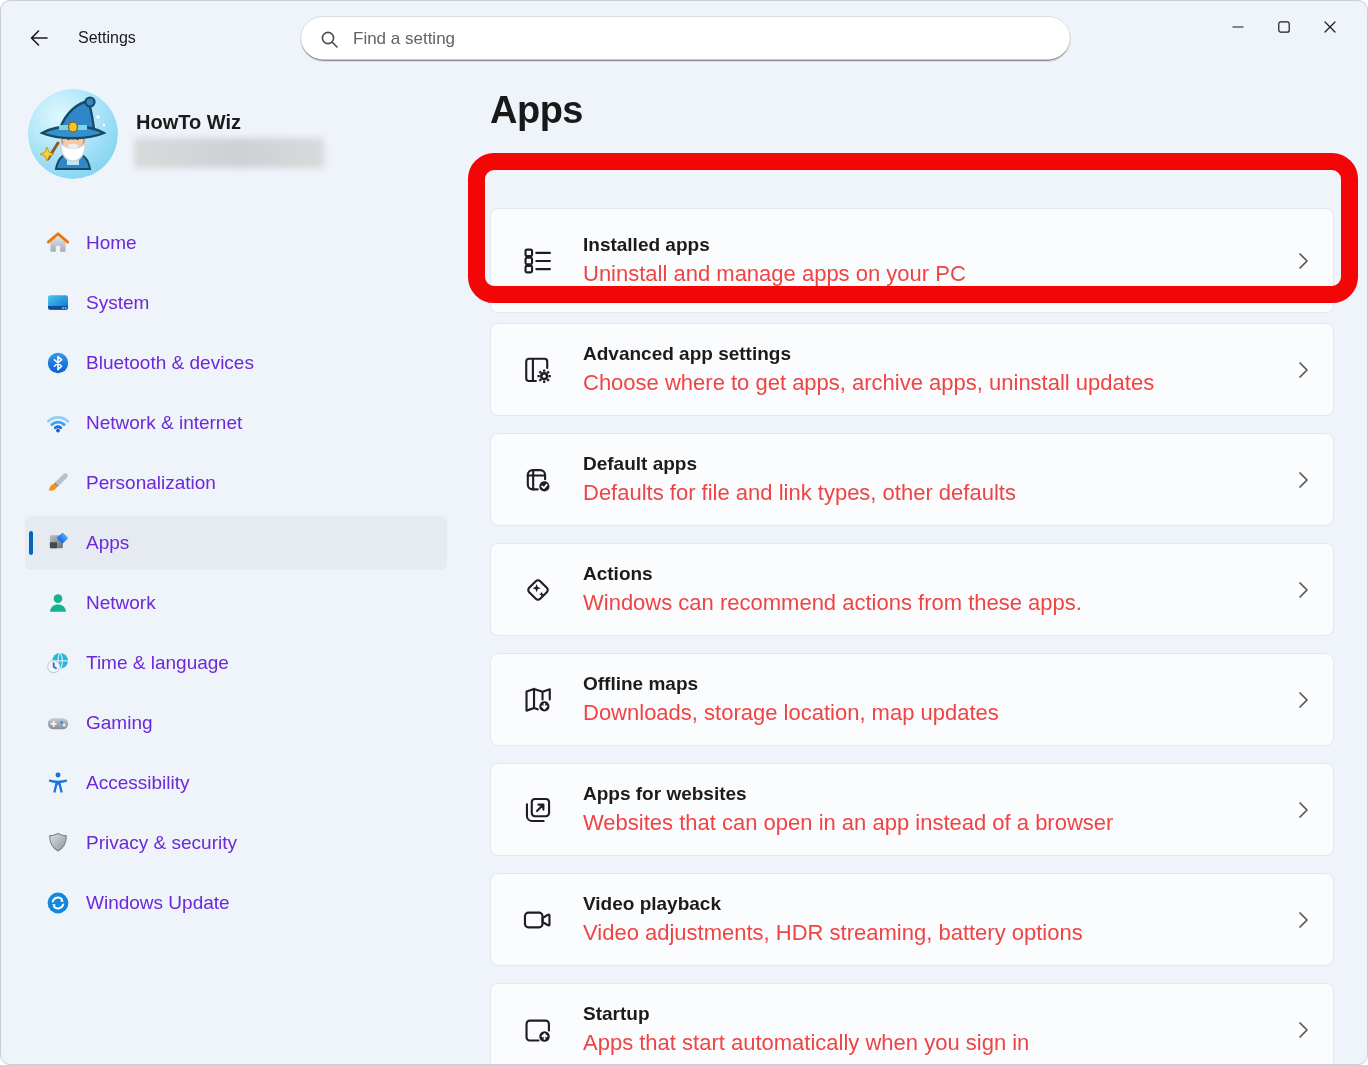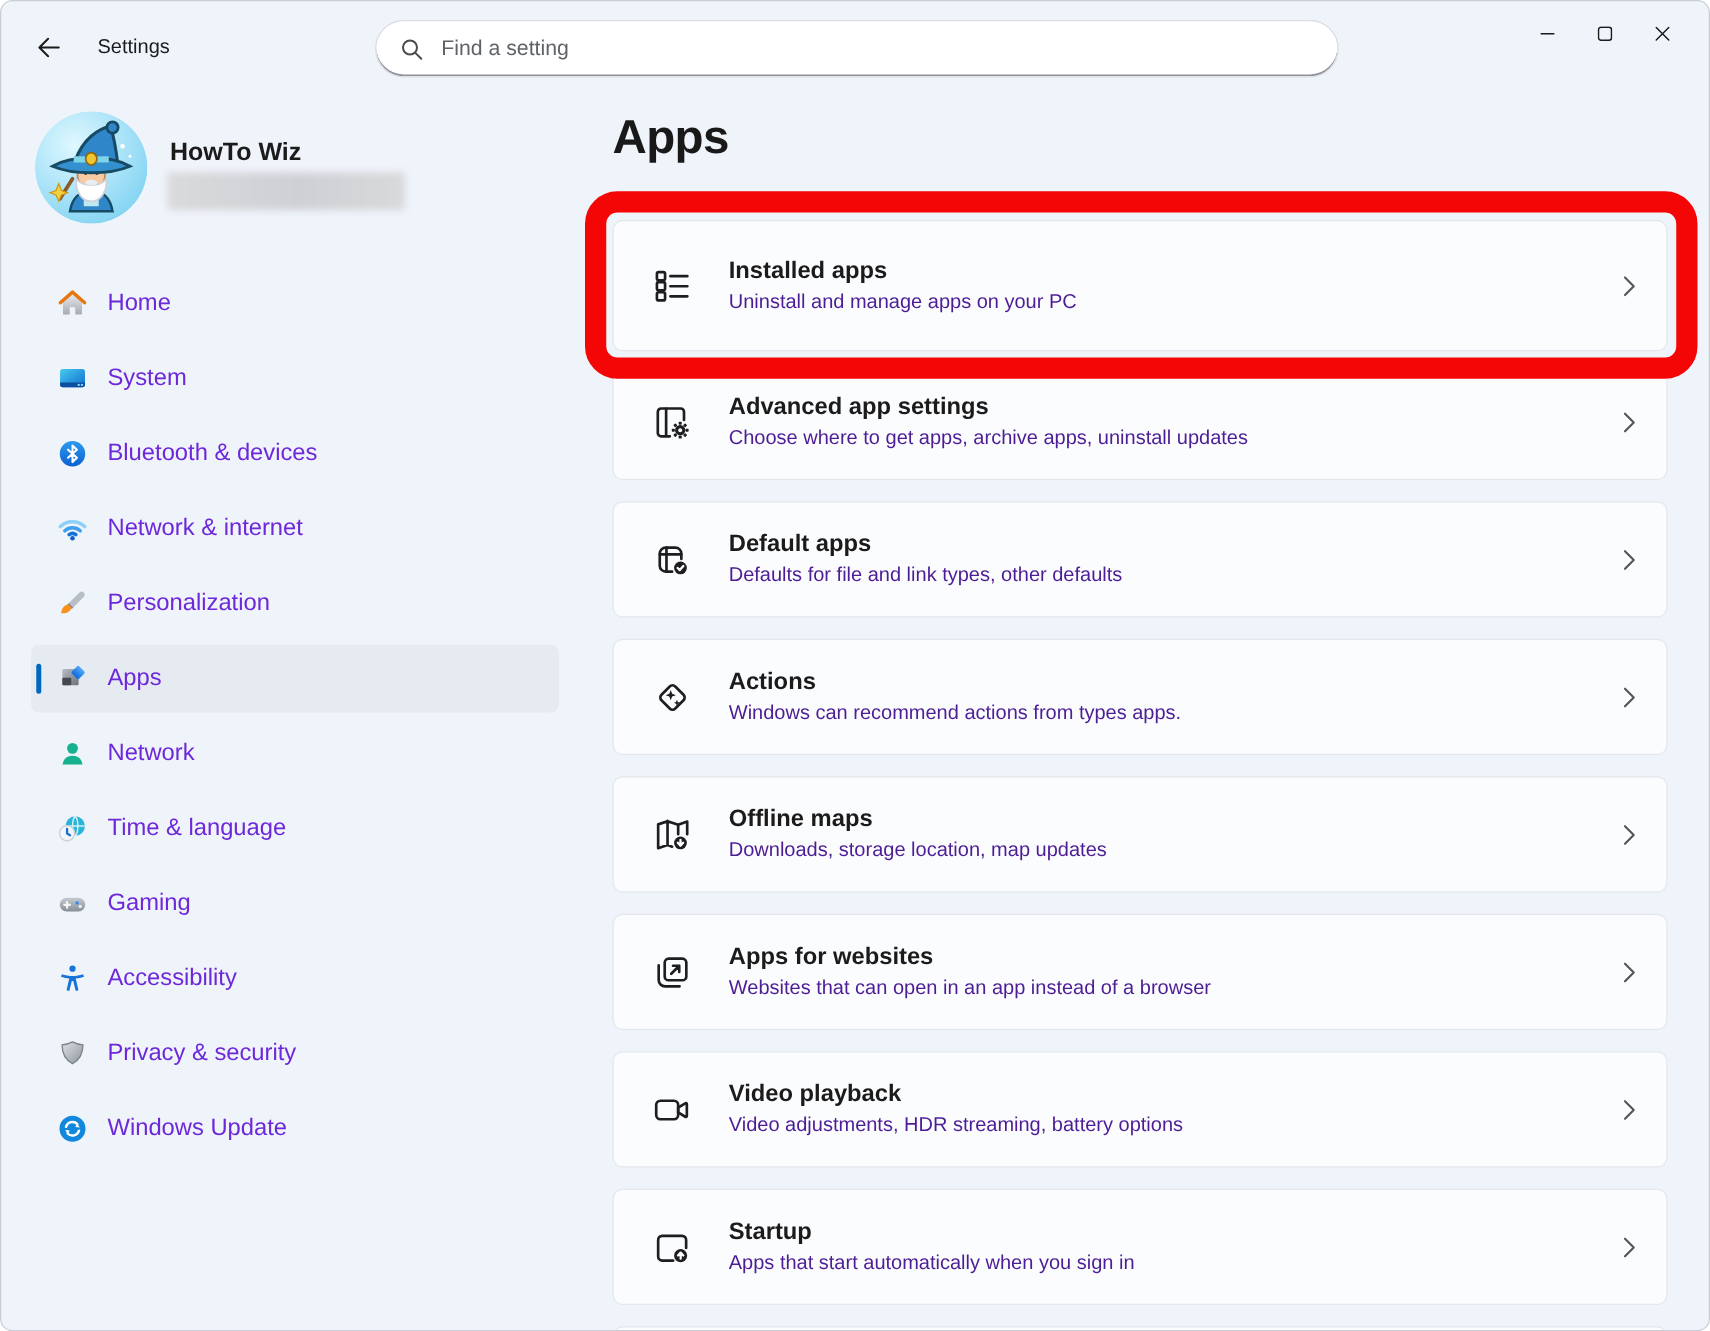--- a/index.html
+++ b/index.html
@@ -101,25 +101,25 @@
   .card {
     position: relative;
     height: 93px; margin-bottom: 17px;
     background: #fbfcfe;
     border: 1px solid #e4e7ec;
     border-radius: 8px;
     display: flex; align-items: center;
     padding: 0 56px 0 30px;
     gap: 28px; cursor: pointer;
   }
-  .card.tall { height: 105px; margin-bottom: 10px; }
+  .card.tall { height: 105px; margin-bottom: 10px; margin-top: 32px; }
   .card-icon { width: 34px; height: 34px; flex: 0 0 auto; }
   .card-text { display: flex; flex-direction: column; gap: 5px; }
   .card-title { font-size: 19px; font-weight: 600; color: #1b1b1b; }
-  .card-subtitle { font-size: 16px; color: #4c1d95; }
+  .card-subtitle { font-size: 22px; color: #ef4444; }
   .card-chevron { position: absolute; right: 24px; top: 50%; transform: translateY(-50%); }
   .card.partial { height: 93px; margin-bottom: 0; }
 
   
   .annotation-rect {
     position: absolute; left: 467px; top: 152px;
     width: 890px; height: 150px;
     border: 17px solid #f40606;
     border-radius: 26px;
     pointer-events: none;
@@ -434,21 +434,21 @@
     </div>
 
     <div class="card">
       <svg class="card-icon" viewBox="0 0 24 24" fill="none" stroke="#1e1e20" stroke-width="1.5" stroke-linecap="round" stroke-linejoin="round">
         <rect x="6.5" y="6.5" width="11" height="11" rx="2.2" transform="rotate(45 12 12)"></rect>
         <path d="M11 7.8l.8 2.1 2.1.8-2.1.8-.8 2.1-.8-2.1-2.1-.8 2.1-.8z" fill="#1e1e20" stroke="none"></path>
         <path d="M14.5 13.3l.5 1.2 1.2.5-1.2.5-.5 1.2-.5-1.2-1.2-.5 1.2-.5z" fill="#1e1e20" stroke="none"></path>
       </svg>
       <div class="card-text">
         <span class="card-title">Actions</span>
-        <span class="card-subtitle">Windows can recommend actions from types apps.</span>
+        <span class="card-subtitle">Windows can recommend actions from these apps.</span>
       </div>
       <svg class="card-chevron" width="12" height="20" viewBox="0 0 12 20">
         <path d="M3 3l7 7-7 7" stroke="#565656" stroke-width="1.7" fill="none" stroke-linecap="round" stroke-linejoin="round"></path>
       </svg>
     </div>
 
     <div class="card">
       <svg class="card-icon" viewBox="0 0 24 24" fill="none" stroke="#1e1e20" stroke-width="1.5" stroke-linecap="round" stroke-linejoin="round">
         <path d="M9.2 4.2 3.9 6v13.5l5.3-1.8 2.6.9M20.3 11.6V4.4L15.2 6.2l-6-2M9.2 4.2v13.5M15.2 6.2v5.4"></path>
         <circle cx="16.5" cy="16.5" r="3.6" fill="#1e1e20" stroke="none"></circle>

